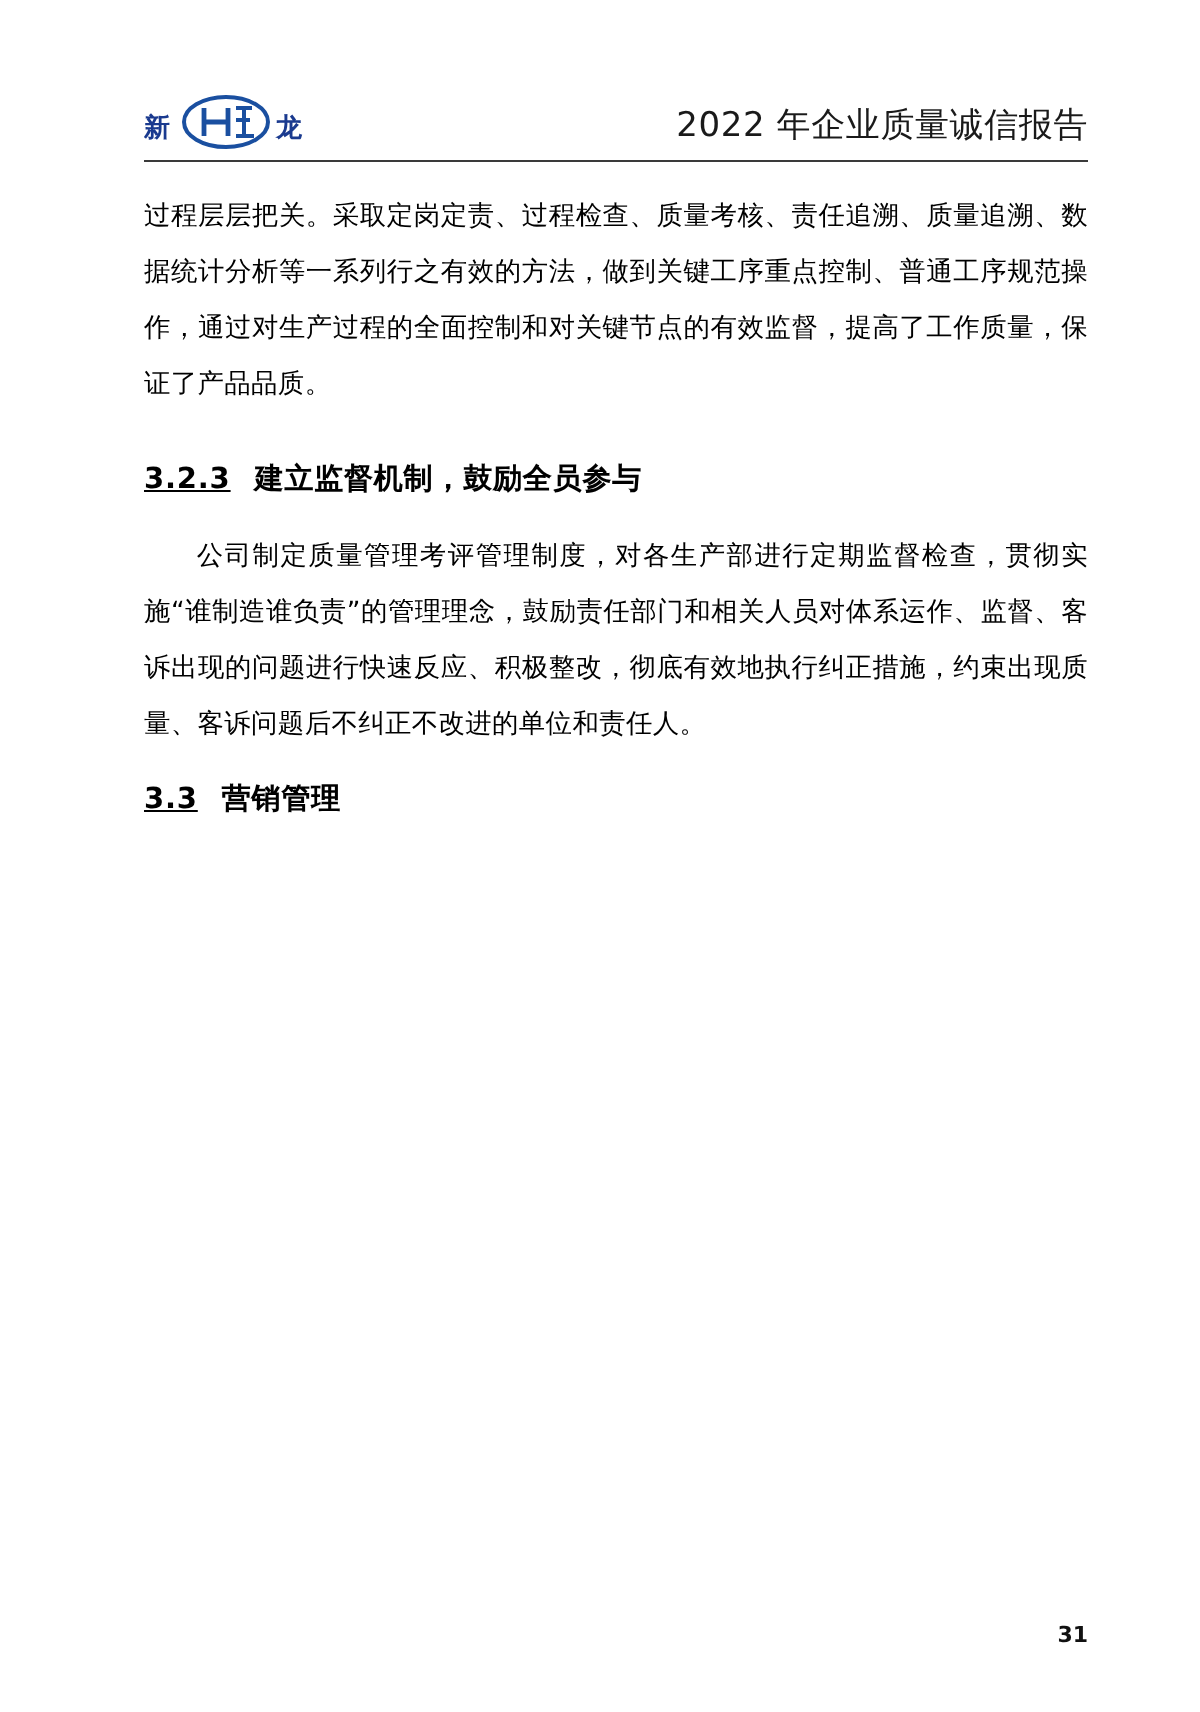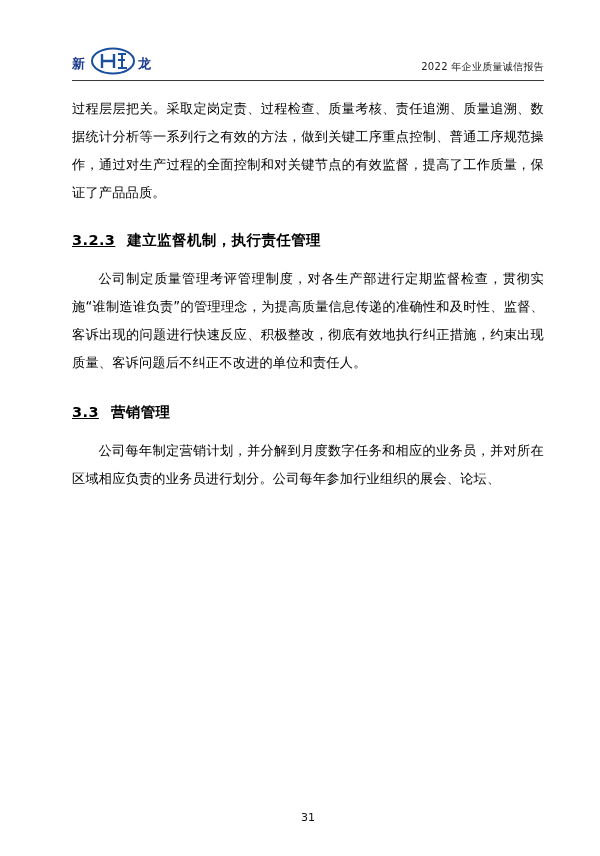--- a/index.html
+++ b/index.html
@@ -39,21 +39,21 @@
     width: 108px;
     height: 30px;
     display: flex;
     align-items: center;
   }
   .logo svg { display: block; }
   .header-title {
     position: absolute;
     right: 0;
     bottom: 6px;
-    font-size: 10px;
+    font-size: 17px;
     color: #1a1a1a;
     font-family: "DejaVu Sans", "Liberation Sans", sans-serif;
     letter-spacing: 0.3px;
   }
   
   .para {
     font-size: 13.2px;
     line-height: 28px;
     color: #000000;
     text-align: justify;
@@ -70,31 +70,32 @@
     color: #000000;
     margin: 20px 0 10px 0;
     letter-spacing: 0.4px;
     line-height: 26px;
   }
   h3.heading .num {
     margin-right: 12px;
     text-decoration: underline;
   }
   h3.heading.sec {
-    margin-top: 22px;
+    margin-top: 10px;
   }
   
   .page-number {
     position: absolute;
     left: 0;
     right: 0;
     bottom: 2px;
-    text-align: center;
+    text-align: right;
     font-size: 11px;
     color: #111;
+    font-weight: bold;
   }
 </style>
 </head>
 <body>
 
 <div class="page">
   <div class="page-inner">
 
     <div class="doc-header">
       <div class="logo">
@@ -107,26 +108,25 @@
           </g>
           <text x="66" y="22" font-family="DejaVu Sans, sans-serif" font-size="13" font-weight="bold" fill="#1a3a8f">龙</text>
         </svg>
       </div>
       <div class="header-title">2022 年企业质量诚信报告</div>
     </div>
 
     <p class="para">过程层层把关。采取定岗定责、过程检查、质量考核、责任追溯、质量追溯、数据统计分析等一系列行之有效的方法，做到关键工序重点控制、普通工序规范操作，通过对生产过程的全面控制和对关键节点的有效监督，提高了工作质量，保证了产品品质。</p>
 
     <h3 class="heading">
-      <span class="num">3.2.3</span><span>建立监督机制，执行责任管理</span>
+      <span class="num">3.2.3</span><span>建立监督机制，鼓励全员参与</span>
     </h3>
-    <p class="para indent">公司制定质量管理考评管理制度，对各生产部进行定期监督检查，贯彻实施“谁制造谁负责”的管理理念，为提高质量信息传递的准确性和及时性、监督、客诉出现的问题进行快速反应、积极整改，彻底有效地执行纠正措施，约束出现质量、客诉问题后不纠正不改进的单位和责任人。</p>
+    <p class="para indent">公司制定质量管理考评管理制度，对各生产部进行定期监督检查，贯彻实施“谁制造谁负责”的管理理念，鼓励责任部门和相关人员对体系运作、监督、客诉出现的问题进行快速反应、积极整改，彻底有效地执行纠正措施，约束出现质量、客诉问题后不纠正不改进的单位和责任人。</p>
 
 
 
     <h3 class="heading sec">
       <span class="num">3.3</span><span>营销管理</span>
     </h3>
-    <p class="para indent">公司每年制定营销计划，并分解到月度数字任务和相应的业务员，并对所在区域相应负责的业务员进行划分。公司每年参加行业组织的展会、论坛、</p>
 
     <div class="page-number">31</div>
   </div>
 </div>
 
 </body></html>

